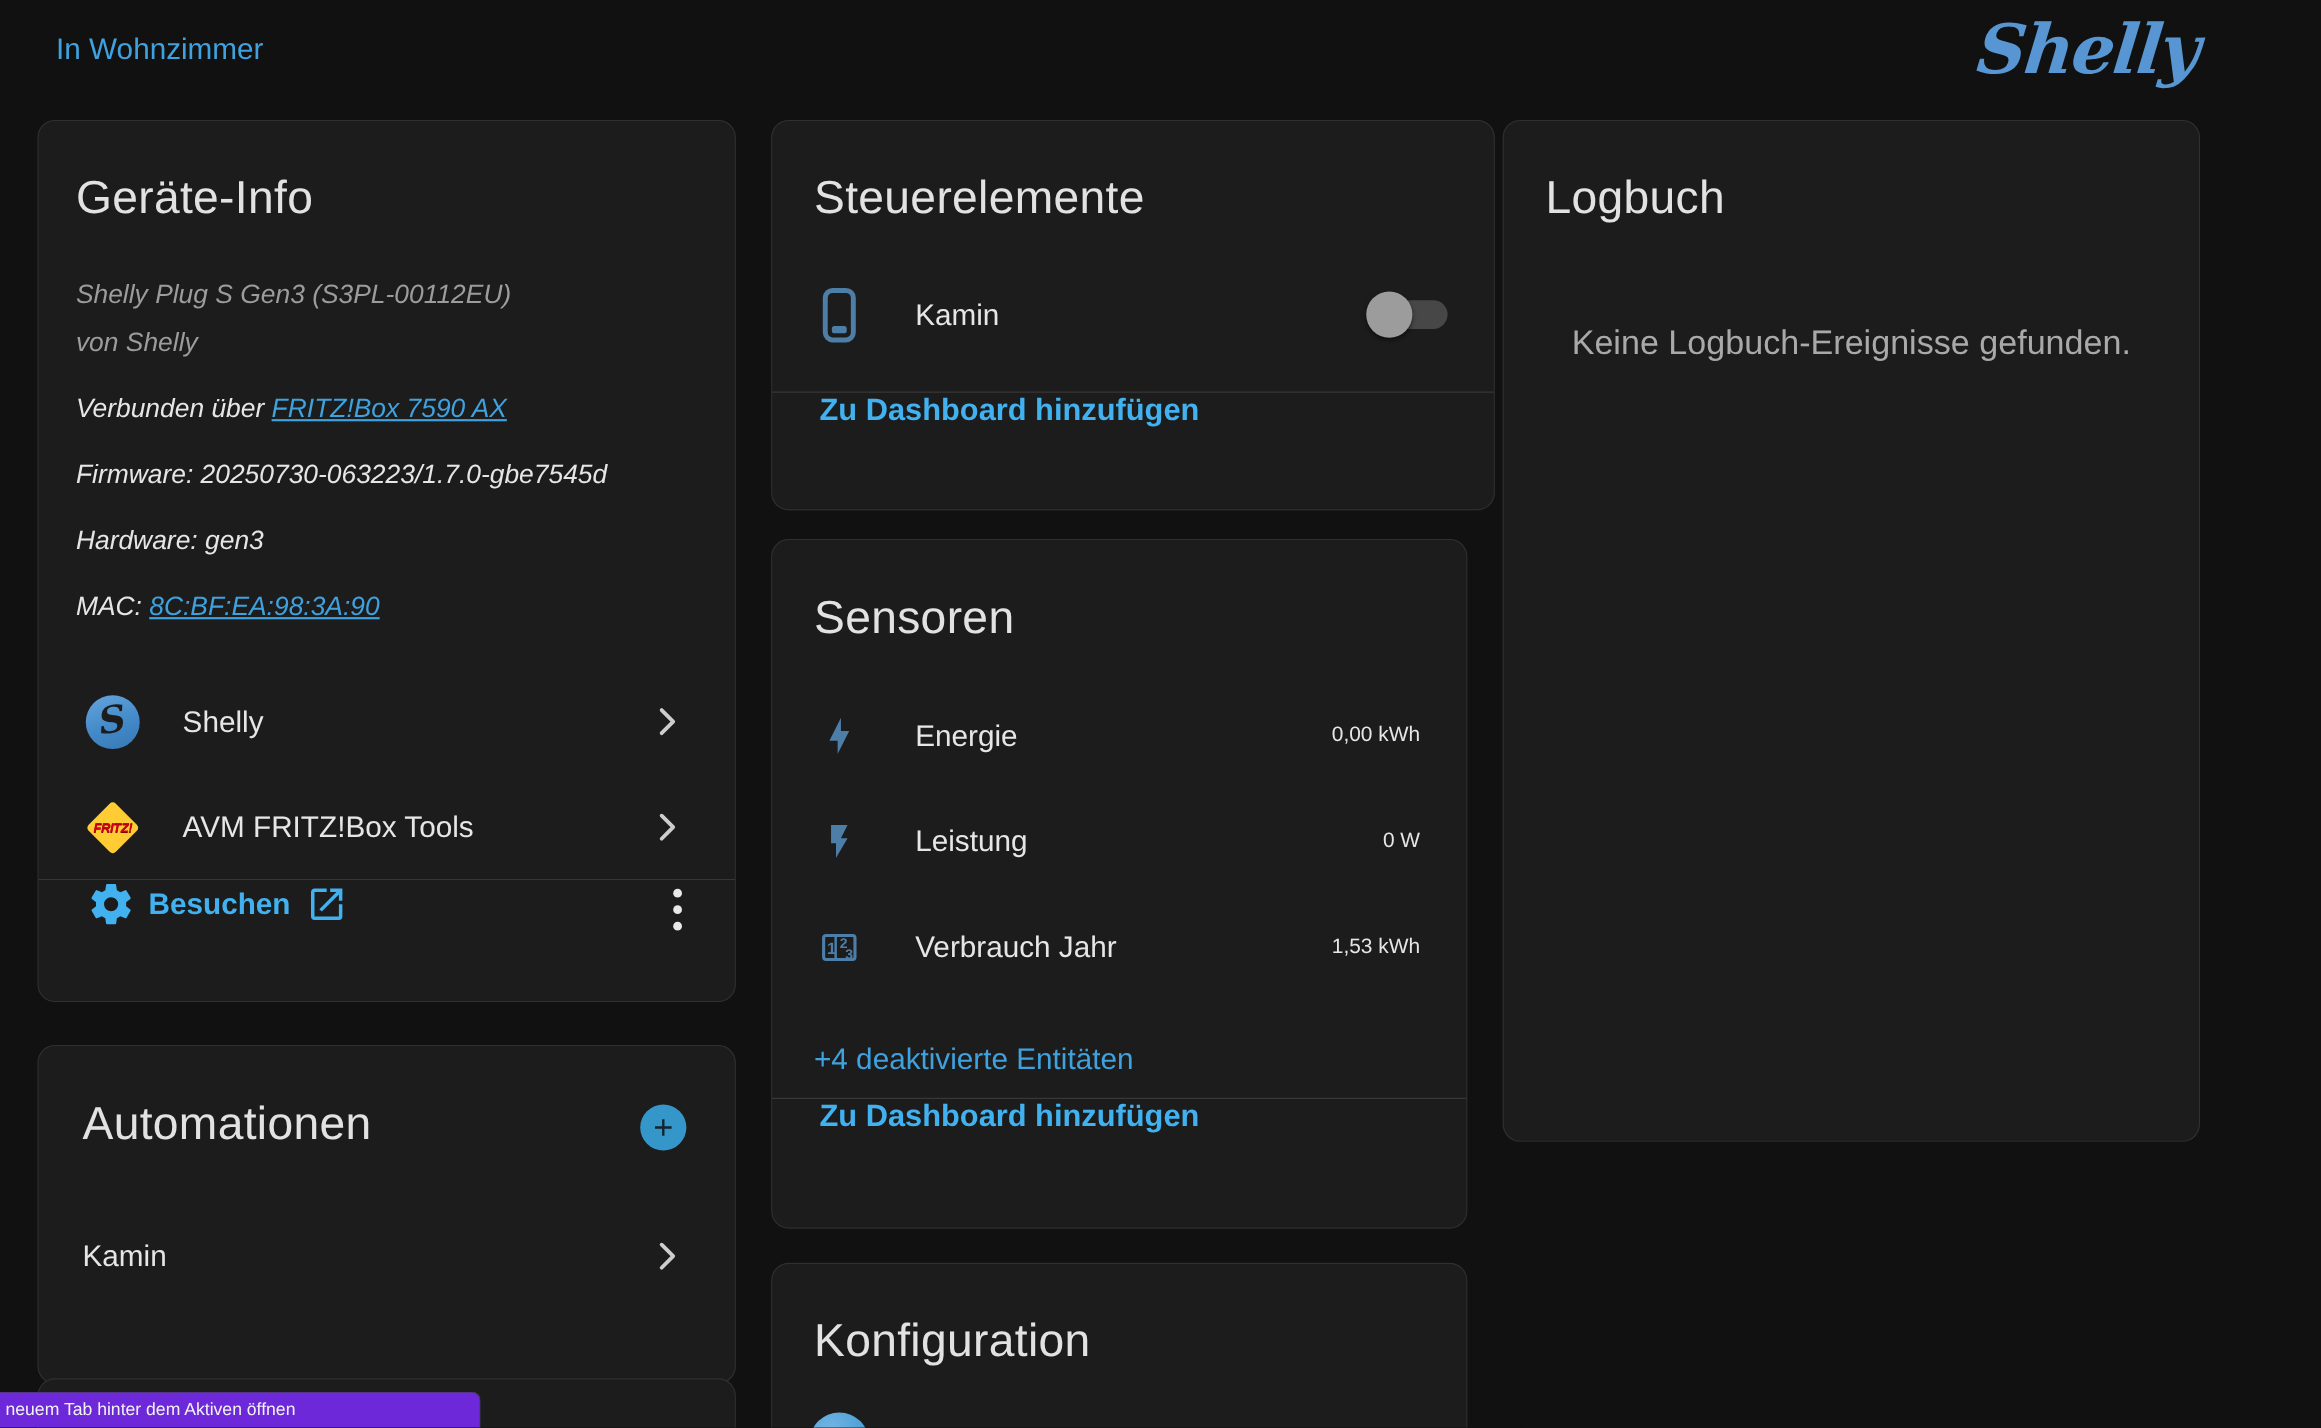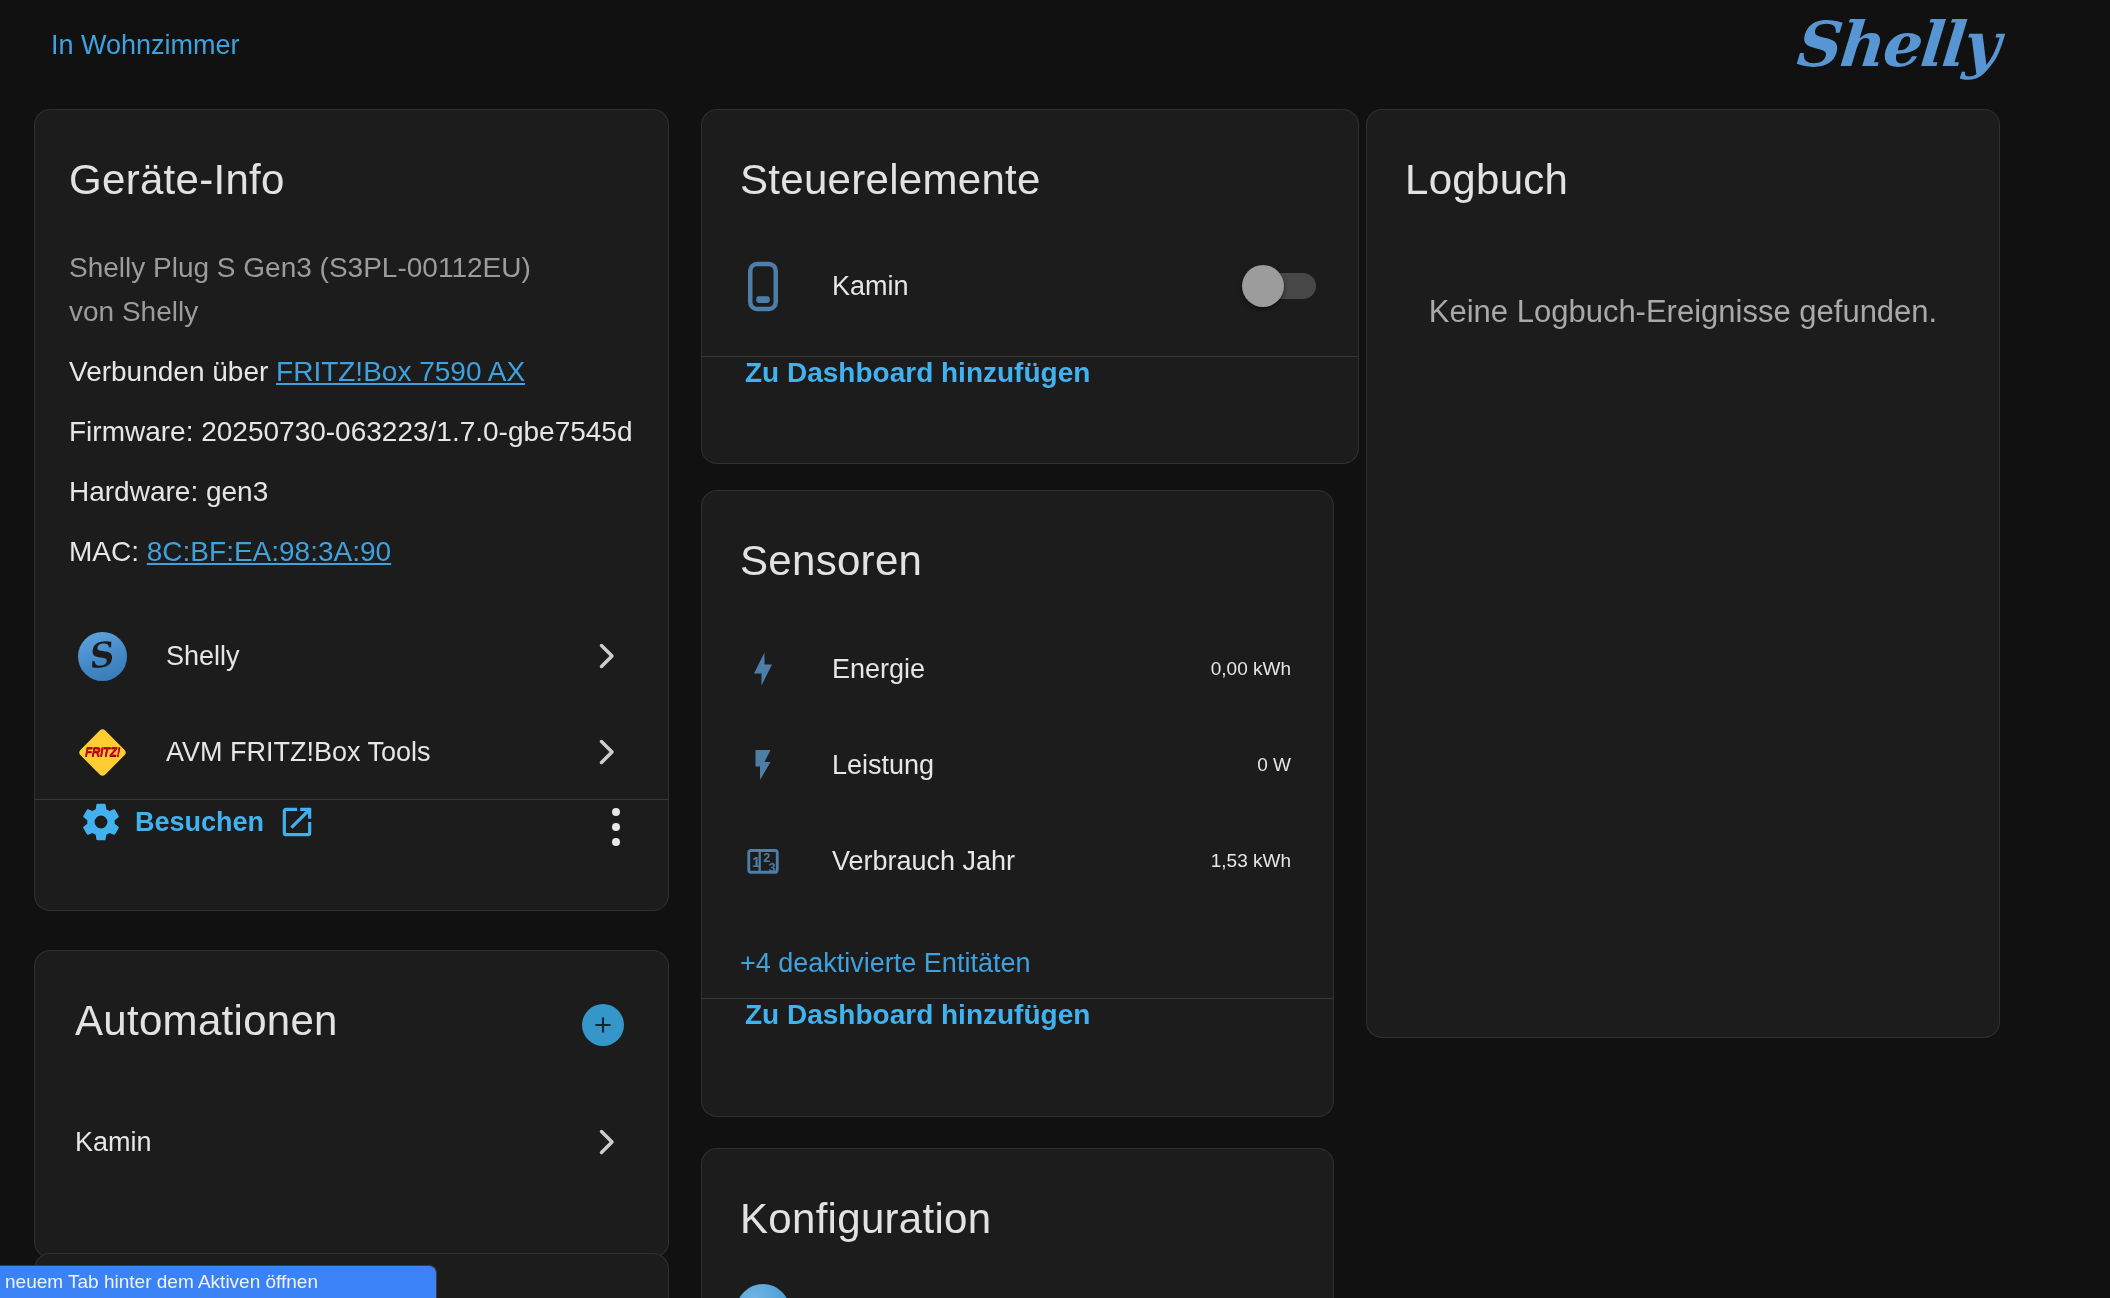--- a/index.html
+++ b/index.html
@@ -31,21 +31,21 @@
   }
   #card-device-info   { left:34px;  top:109px;  width:635px; height:802px; }
   #card-automations   { left:34px;  top:950px;  width:635px; height:308px; }
   #card-next-partial  { left:34px;  top:1253px; width:635px; height:60px; border-radius:16px 16px 0 0; }
   #card-controls      { left:701px; top:109px;  width:658px; height:355px; }
   #card-sensors       { left:701px; top:490px;  width:633px; height:627px; }
   #card-config        { left:701px; top:1148px; width:633px; height:190px; }
   #card-logbook       { left:1366px; top:109px; width:634px; height:929px; }
   #card-device-info h2 { margin-left:34px; }
   
-  .info-block { margin:40px 34px 0 34px; font-size:28px; line-height:44px; }
+  .info-block { margin:40px 34px 0 34px; font-size:24px; line-height:44px;font-style:italic; }
   .info-block p { margin-bottom:16px; }
   .txt-secondary { color:#9c9c9c; }
   .txt-primary   { color:#e6e6e6; }
   a.inline-link { color:#3fa2de; text-decoration:underline; cursor:pointer; }
   .integrations { margin-top:34px; }
   .int-row {
     display:flex; align-items:center; height:96px; padding:0 44px 0 43px;
     cursor:pointer;
   }
   .int-row .int-label { margin-left:39px; font-size:27px; color:#e6e6e6; flex:1; }
@@ -126,23 +126,23 @@
     border-radius:50%;
     background:radial-gradient(circle at 35% 30%, #74b5e4 0%, #4da0d6 60%, #3c8ac0 100%);
   }
   
   .logbook-empty {
     margin-top:84px; text-align:center; font-size:31px; color:#a9a9a9; line-height:44px;
   }
   
   .tooltip {
     position:absolute; left:0; top:1265px; height:33px; width:437px;
-    background:#3b82f6; border-top:1px solid #3e3e3e; border-right:1px solid #3e3e3e;
+    background:#6d28d9; border-top:1px solid #3e3e3e; border-right:1px solid #3e3e3e;
     border-radius:0 8px 0 0; display:flex; align-items:center; padding:0 10px 0 5px;
-    font-size:19px; font-weight:500; color:#f2f2f2; white-space:nowrap; overflow:hidden;
+    font-size:16px; font-weight:500; color:#f2f2f2; white-space:nowrap; overflow:hidden;
     z-index:5;
   }
 </style>
 </head>
 <body>
 
 <div id="page">
 
   <a class="breadcrumb">In Wohnzimmer</a>
   <div class="brand-logo">Shelly</div>

